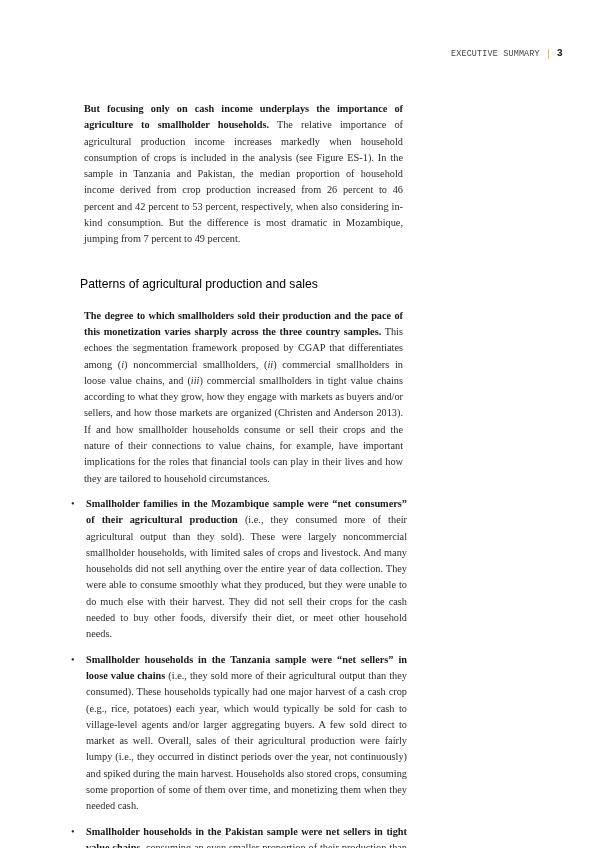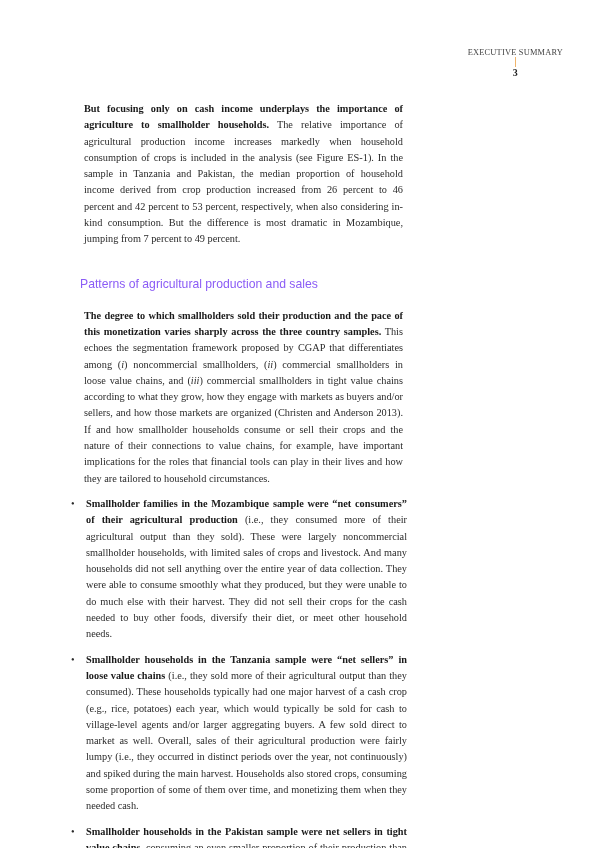--- a/index.html
+++ b/index.html
@@ -1,32 +1,32 @@
 <!DOCTYPE html>
 <html><head>
   <meta charset="utf-8">
   <style>
     html, body { margin: 0; padding: 0; background: #ffffff; }
     body { width: 600px; height: 848px; position: relative; overflow: hidden; }
     .header {
       position: absolute; top: 48px; right: 37px;
-      font-family: Liberation Serif, serif;
+      font-family: Liberation Mono, monospace;
       font-size: 8.4px; color: #444; letter-spacing: 0.2px;
-      display: flex; align-items: center; flex-direction: column;
+      display: flex; align-items: center;
     }
     .header .sep { display: inline-block; width: 1px; height: 10px; background: #f0b46a; margin: 0 8px; }
     .header .pnum { font-weight: bold; font-size: 10px; color: #222; }
     .content {
       position: absolute; left: 80px; top: 97px; width: 327px;
       font-family: "Liberation Serif", serif; font-size: 10.3px; line-height: 16.3px; color: #2a2a2a;
     }
     p { margin: 4px; text-align: justify; }
     b { color: #1a1a1a; }
     .heading {
-      font-family: "Liberation Sans", sans-serif; font-size: 12.2px; color: #8b5cf6;
+      font-family: "Liberation Sans", sans-serif; font-size: 12.2px; color: #000000;
       margin: 29px 0 17px 0; line-height: 14px;
     }
     ul { list-style: none; padding: 0; margin: 9px 0 0 0; }
     li { position: relative; padding-left: 6px; margin-bottom: 9px; text-align: justify; }
     li .bullet { position: absolute; left: -9px; top: 0; }
   </style>
 </head>
 <body>
 
 <div class="header">

